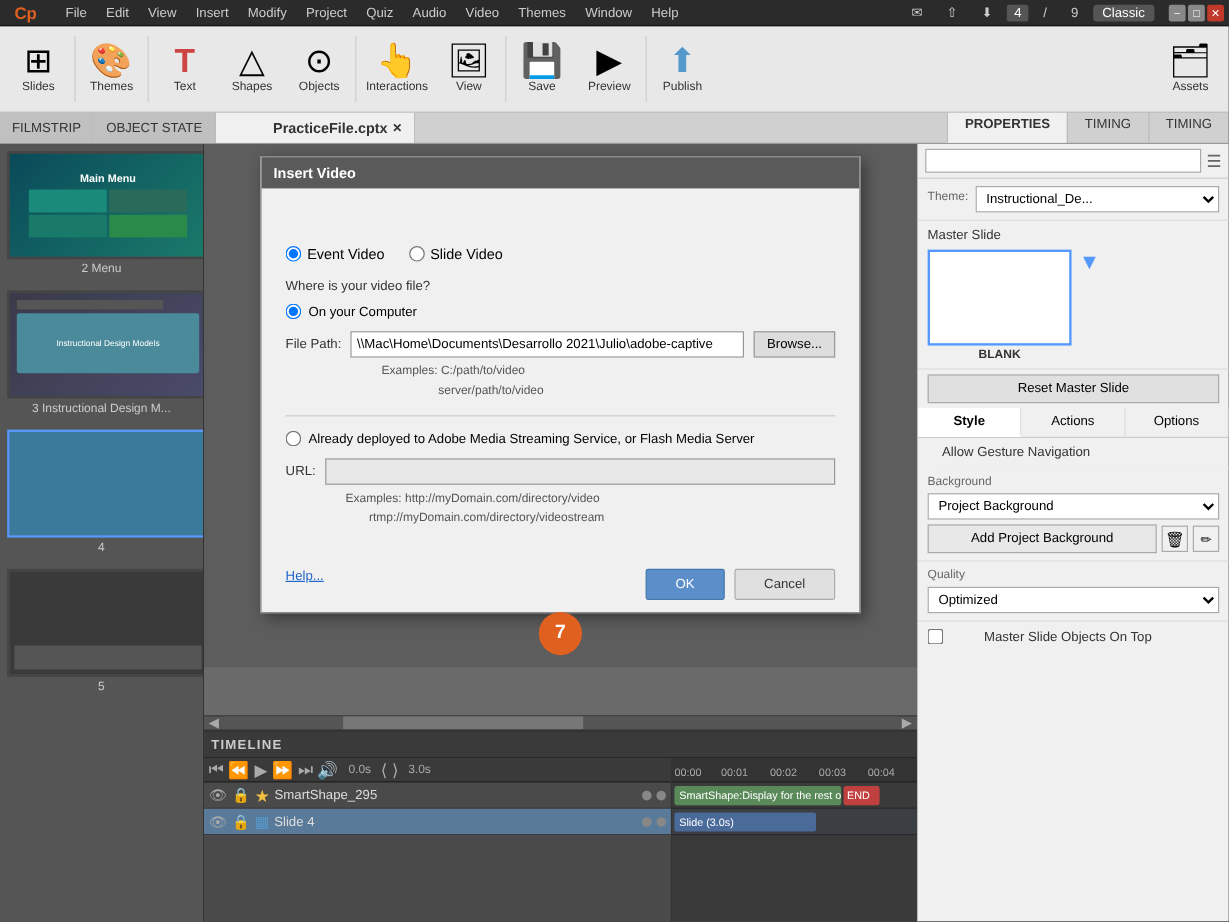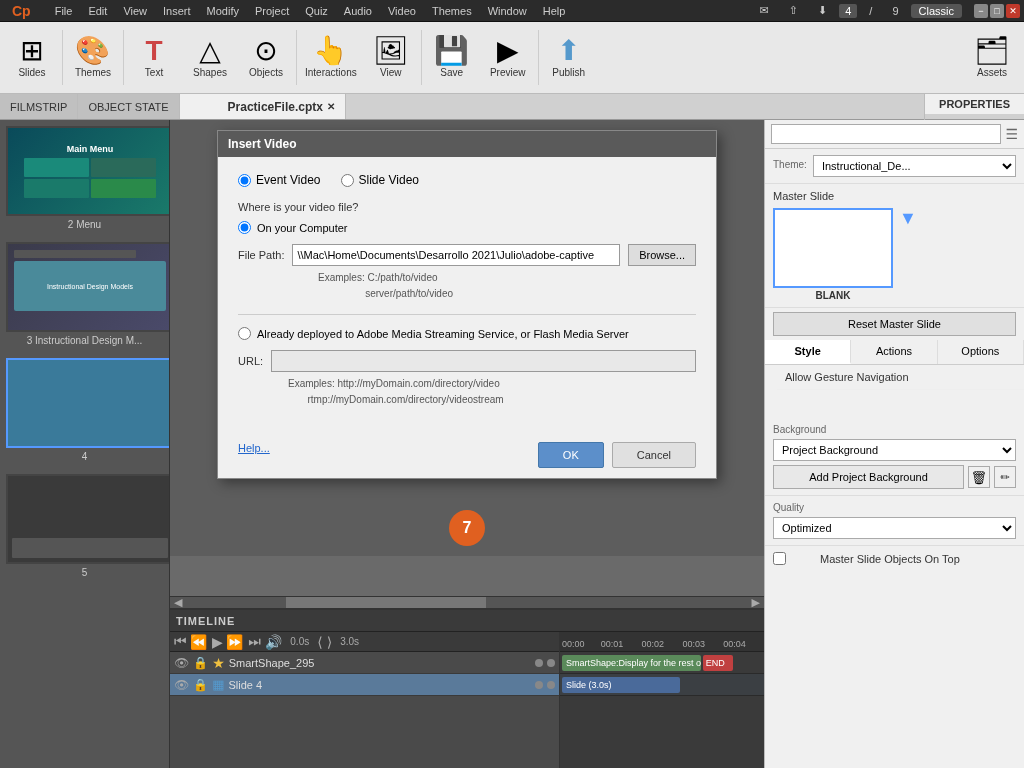--- a/index.html
+++ b/index.html
@@ -38,21 +38,21 @@
     .tab-bar {
       display: flex; align-items: stretch; background: #d0d0d0; height: 26px;
       border-bottom: 1px solid #999;
     }
     .tab-btn {
       padding: 4px 10px; cursor: pointer; font-size: 11px; color: #333;
       border-right: 1px solid #bbb; display: flex; align-items: center; gap: 4px;
     }
     .tab-btn.active { background: #f0f0f0; font-weight: bold; padding-left: 48px; }
     .tab-btn.left { background: #c0c0c0; }
-    .properties-tabs { margin-left: auto; display: flex; flex-direction: column; }
+    .properties-tabs { margin-left: auto; display: flex; }
     .prop-tab { padding: 4px 14px; cursor: pointer; font-size: 11px; color: #333; border-left: 1px solid #bbb; }
     .prop-tab.active { background: #f0f0f0; font-weight: bold; }
 
     
     .main-area { display: flex; height: calc(768px - 22px - 72px - 26px); }
 
     
     .filmstrip {
       width: 170px; background: #555; overflow-y: auto; flex-shrink: 0;
       border-right: 1px solid #333;
@@ -78,21 +78,21 @@
     .dialog {
       background: #f0f0f0; border: 1px solid #888; width: 500px;
       box-shadow: 4px 4px 12px rgba(0,0,0,0.4);
     }
     .dialog-title-bar {
       background: #5a5a5a; color: #fff; padding: 6px 10px; font-size: 12px;
       font-weight: bold; display: flex; justify-content: space-between; align-items: center;
     }
     .dialog-body { padding: 16px 20px; }
     .radio-row { display: flex; gap: 20px; margin-bottom: 14px; align-items: center; }
-    .radio-row label { display: flex; align-items: flex-end; gap: 5px; cursor: pointer; }
+    .radio-row label { display: flex; align-items: flex-start; gap: 5px; cursor: pointer; margin-top: 32px; }
     .section-question { font-size: 11px; color: #333; margin-bottom: 8px; }
     .radio-option { display: flex; align-items: center; gap: 6px; margin-bottom: 10px; }
     .radio-option label { font-size: 11px; }
     .file-path-row { display: flex; align-items: center; gap: 8px; margin: 8px 0 4px 0; }
     .file-path-label { font-size: 11px; color: #333; white-space: nowrap; }
     .file-path-input {
       flex: 1; height: 22px; border: 1px solid #999; background: #fff;
       padding: 2px 4px; font-size: 11px;
     }
     .browse-btn {
@@ -171,21 +171,21 @@
     .reset-btn {
       width: calc(100% - 16px); margin: 4px 8px; height: 24px;
       background: #e0e0e0; border: 1px solid #aaa; font-size: 11px; cursor: pointer;
     }
     .style-tabs { display: flex; border-bottom: 1px solid #ccc; }
     .style-tab { flex: 1; text-align: center; padding: 5px 0; font-size: 11px; cursor: pointer; border-right: 1px solid #ddd; }
     .style-tab.active { background: #fff; font-weight: bold; border-bottom: 2px solid #fff; }
     .panel-row { padding: 6px 8px; display: flex; align-items: flex-start; justify-content: space-between; border-bottom: 1px solid #eee; margin-left: 12px; }
     .panel-row-label { font-size: 11px; color: #333; }
     .bg-section { padding: 6px 8px; border-bottom: 1px solid #ddd; }
-    .bg-section-label { font-size: 10px; color: #666; margin-bottom: 4px; margin-top: 28px; }
+    .bg-section-label { font-size: 10px; color: #666; margin-bottom: 4px; }
     .add-bg-row { display: flex; align-items: center; gap: 4px; }
     .add-bg-btn {
       flex: 1; height: 24px; background: #e8e8e8; border: 1px solid #aaa;
       font-size: 11px; cursor: pointer; text-align: center;
     }
     .trash-btn { width: 22px; height: 22px; background: none; border: 1px solid #aaa; cursor: pointer; font-size: 13px; }
     .edit-btn { width: 22px; height: 22px; background: none; border: 1px solid #aaa; cursor: pointer; font-size: 11px; }
     .quality-section { padding: 6px 8px; border-bottom: 1px solid #ddd; }
     .quality-label { font-size: 10px; color: #666; margin-bottom: 4px; }
     .checkbox-row { display: flex; align-items: center; gap: 6px; padding: 6px 8px; }

